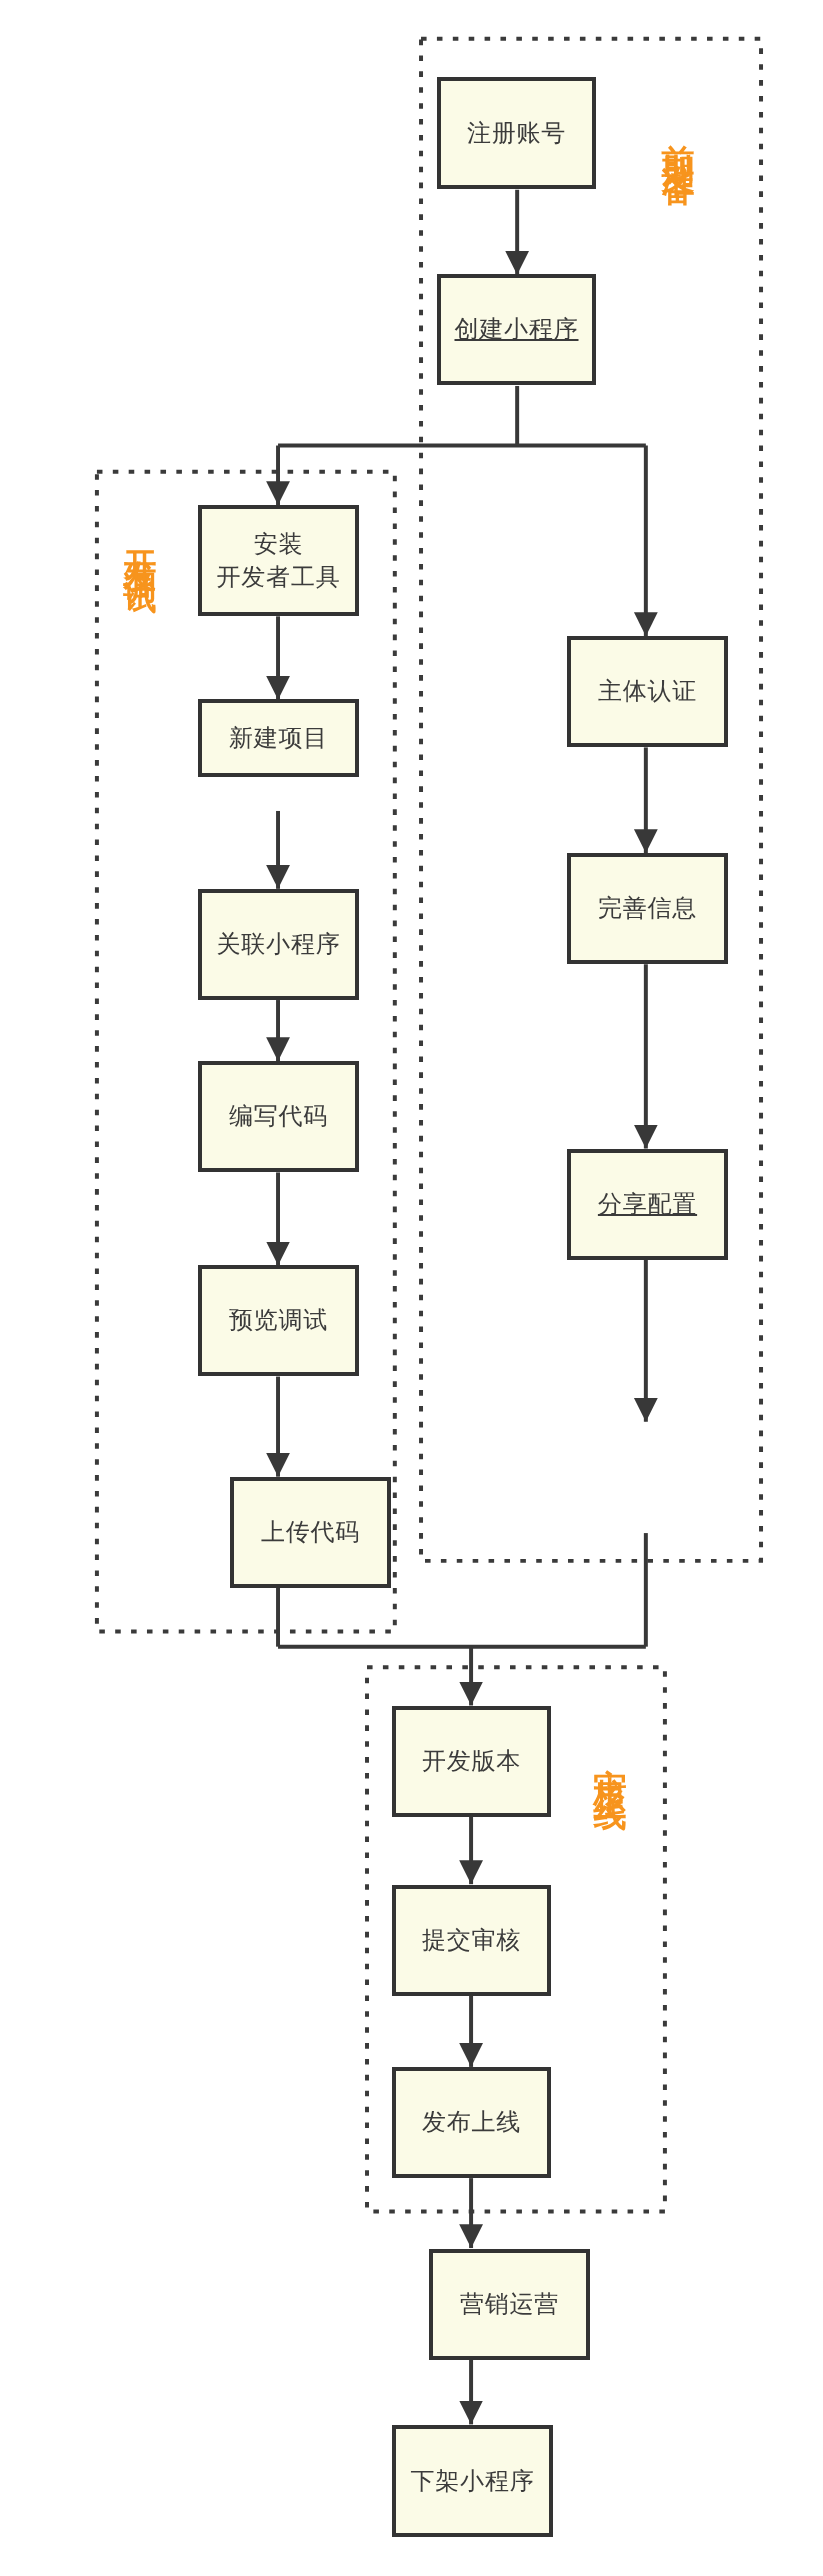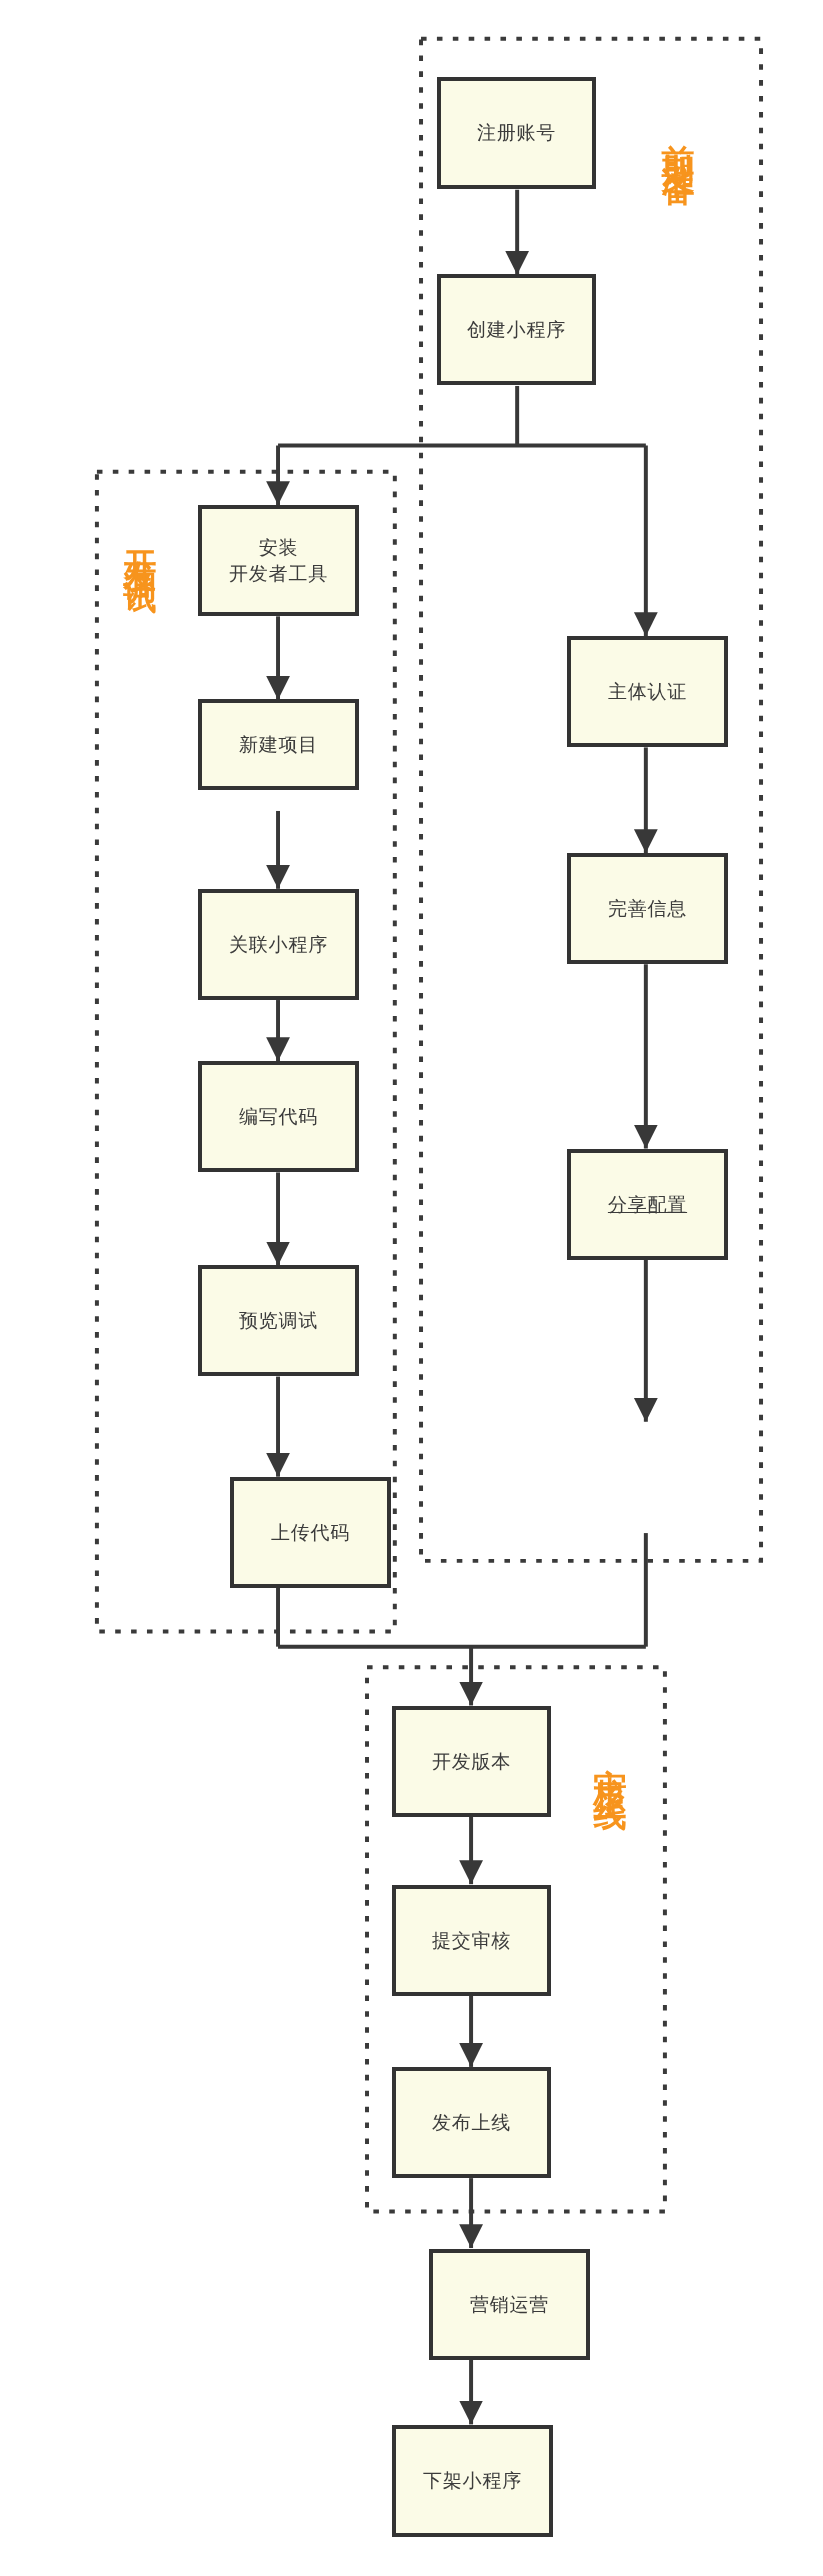--- a/index.html
+++ b/index.html
@@ -32,21 +32,21 @@
     stroke: #3a3a3a;
     stroke-width: 5;
     stroke-dasharray: 7 13;
   }
   .node {
     position: absolute;
     box-sizing: border-box;
     background: #fbfbe7;
     border: 4px solid #333333;
     color: #3b3b3b;
-    font-size: 19px;
+    font-size: 24px;
     line-height: 1.35;
     display: flex;
     align-items: center;
     justify-content: center;
     text-align: center;
     white-space: pre-line;
     letter-spacing: 0.8px;
   }
   .group-label {
     position: absolute;
@@ -101,25 +101,25 @@
     <path class="edge" d="M593 2511 L593 2601" marker-end="url(#arrow)"></path>
     <path class="edge" d="M593 2741 L593 2829" marker-end="url(#arrow)"></path>
     <path class="edge" d="M593 2969 L593 3051" marker-end="url(#arrow)"></path>
   </svg>
 
   <div class="group-label" style="left:662px; top:118px;">前期准备</div>
   <div class="group-label" style="left:124px; top:525px;">开发调试</div>
   <div class="group-label" style="left:594px; top:1742px;">审核上线</div>
 
   <div class="node" style="left:437px; top:77px;   width:159px; height:112px;">注册账号</div>
-  <div class="node" style="left:437px; top:274px;  width:159px; height:111px;">创建小程序</div>
+  <div class="node" style="left:437px; top:274px;  width:159px; height:111px;text-decoration:underline;">创建小程序</div>
 
   <div class="node" style="left:198px; top:505px;  width:161px; height:111px;">安装
 开发者工具</div>
-  <div class="node" style="left:198px; top:699px;  width:161px; height:91px;">新建项目</div>
+  <div class="node" style="left:198px; top:699px;  width:161px; height:78px;">新建项目</div>
   <div class="node" style="left:198px; top:889px; width:161px; height:111px;">关联小程序</div>
   <div class="node" style="left:198px; top:1061px; width:161px; height:111px;">编写代码</div>
   <div class="node" style="left:198px; top:1265px; width:161px; height:111px;">预览调试</div>
   <div class="node" style="left:198px; top:1477px; width:161px; height:111px;margin-left:32px;">上传代码</div>
 
   <div class="node" style="left:567px; top:636px;  width:161px; height:111px;">主体认证</div>
   <div class="node" style="left:567px; top:853px; width:161px; height:111px;">完善信息</div>
   <div class="node" style="left:567px; top:1149px; width:161px; height:111px;text-decoration:underline;">分享配置</div>
 
   <div class="node" style="left:392px; top:1706px; width:159px; height:111px;">开发版本</div>

